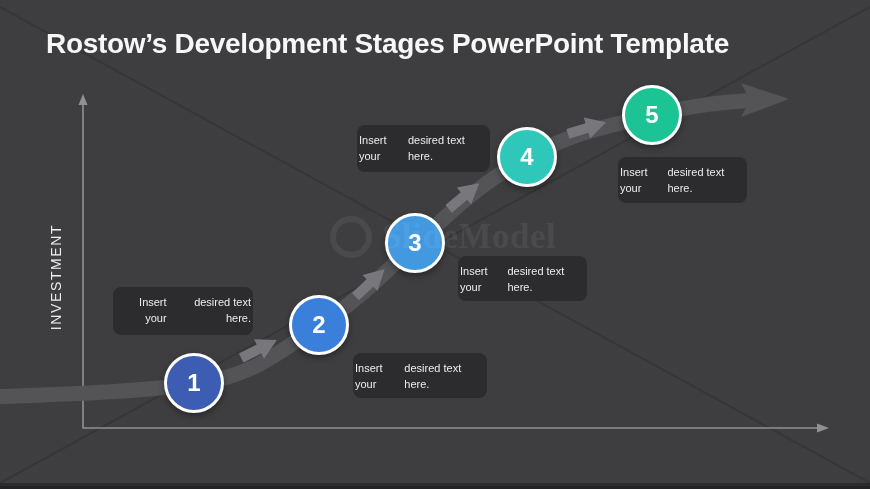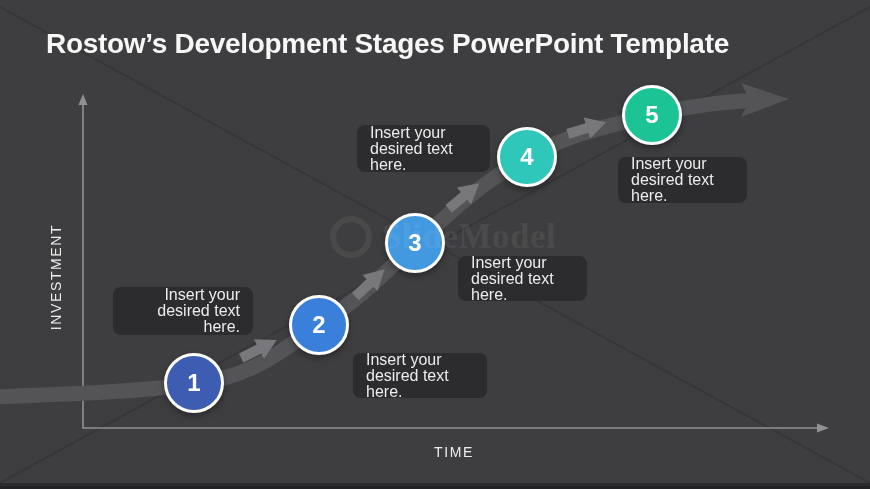--- a/index.html
+++ b/index.html
@@ -26,23 +26,23 @@
   }
   .y-label{
     left:-4px; top:269px; width:120px; text-align:center;
     transform:rotate(-90deg);
   }
   .x-label{ left:394px; top:444px; width:120px; text-align:center; }
 
   .textbox{
     position:absolute; box-sizing:border-box;
     background:#2c2c2f; border-radius:8px;
-    color:#ececec; font-size:16px; line-height:16px;
-    padding:7px 13px;
-    display:flex; flex-direction:column; justify-content:center;
+    color:#ececec; font-size:11px; line-height:16px;
+    padding:7px 2px;
+    display:flex; flex-direction:row; justify-content:center;
   }
   .textbox span{ display:block; }
   .tb-1{ left:113px; top:287px; width:140px; height:48px; text-align:right; }
   .tb-2{ left:353px; top:353px; width:134px; height:45px; }
   .tb-3{ left:357px; top:125px; width:133px; height:47px; }
   .tb-4{ left:458px; top:256px; width:129px; height:45px; }
   .tb-5{ left:618px; top:157px; width:129px; height:46px; }
 
   .stage-circle{
     position:absolute; width:54px; height:54px;
@@ -97,21 +97,20 @@
       <use href="#barrow" transform="translate(259,349) rotate(-27)"></use>
       <use href="#barrow" transform="translate(370,283) rotate(-43)"></use>
       <use href="#barrow" transform="translate(464,196) rotate(-40)"></use>
       <use href="#barrow" transform="translate(587,128) rotate(-17)"></use>
     </g>
   </svg>
 
   <h1 class="title">Rostow’s Development Stages PowerPoint Template</h1>
 
   <div class="axis-label y-label">INVESTMENT</div>
-  <div class="axis-label x-label">TIME</div>
 
   <div class="textbox tb-1">
     <span>Insert your</span>
     <span>desired text here.</span>
   </div>
   <div class="textbox tb-2">
     <span>Insert your</span>
     <span>desired text here.</span>
   </div>
   <div class="textbox tb-3">

